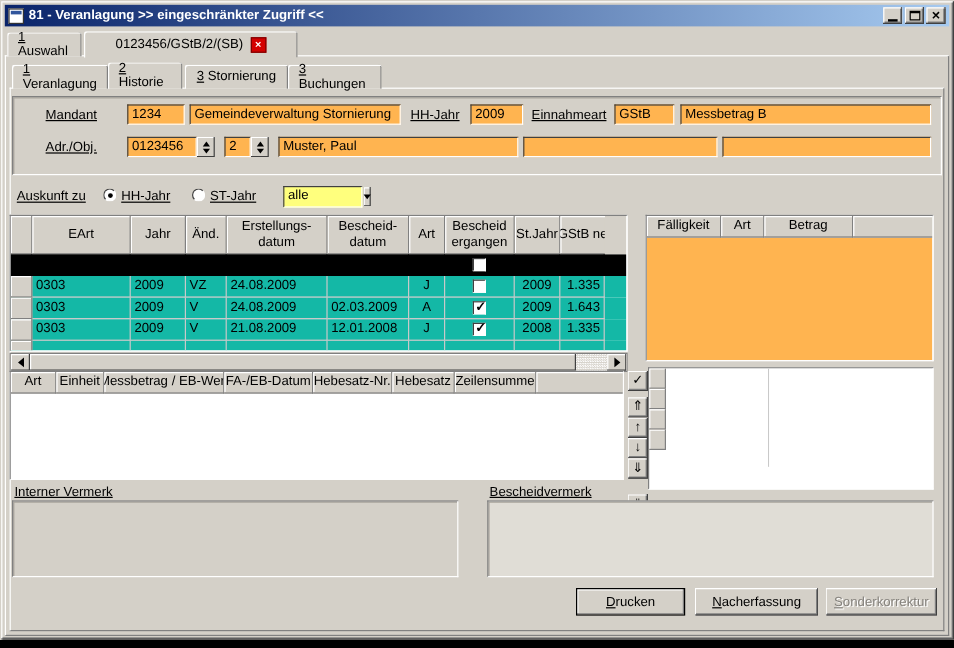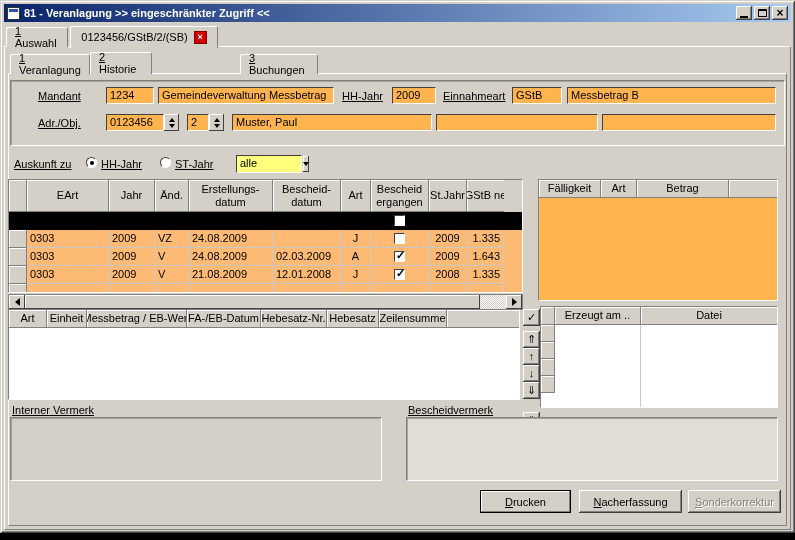--- a/index.html
+++ b/index.html
@@ -59,38 +59,38 @@
   .combo-text { flex:1; padding:1px 3px; }
   .combo-btn { width:15px; background:#d4d0c8; box-shadow: inset -1px -1px 0 #404040, inset 1px 1px 0 #fff;
                display:flex; align-items:center; justify-content:center; }
 
   .tbl { position:absolute; background:#fff; border:1px solid; border-color:#808080 #fff #fff #808080; overflow:hidden; }
   .hdr { display:flex; background:#d4d0c8; }
   .hcell { flex:none; background:#d4d0c8; border-right:1px solid #808080; border-bottom:1px solid #808080;
            box-shadow: inset 1px 1px 0 #fff; display:flex; flex-direction:column; align-items:center;
            justify-content:center; overflow:hidden; white-space:nowrap; line-height:13px; }
   .hfill { flex:1; }
-  .trow { display:flex; height:18px; background:#fdba74; }
+  .trow { display:flex; height:18px; background:#14b8a6; }
   .trow.filler { height:8px; }
   .tcell { flex:none; border-right:1px solid #c9c9c9; border-bottom:1px solid #c9c9c9;
            padding:2px 3px; overflow:hidden; white-space:nowrap; }
   .selcell { background:#d4d0c8; border-right:1px solid #808080; border-bottom:1px solid #808080;
              box-shadow: inset 1px 1px 0 #fff; padding:0; }
   .trow.selected, .trow.selected .tcell { background:#000; color:#fff; border-color:#000; }
   .trow.selected .selcell { background:#000; box-shadow:none; }
   .ctr { text-align:center; }
   .num { text-align:right; }
   .cbwrap { display:flex; align-items:center; justify-content:center; padding:0; }
   .cb { width:11px; height:11px; background:#fff; border:1px solid; border-color:#404040 #fff #fff #404040;
         position:relative; display:block; }
   .cb.checked::after { content:"✓"; position:absolute; left:1px; top:-3px; font-size:11px; font-weight:bold; color:#000; }
 
   .cw0{width:18px}.cw1{width:82px}.cw2{width:46px}.cw3{width:34px}.cw4{width:84px}
   .cw5{width:68px}.cw6{width:30px}.cw7{width:58px}.cw8{width:38px}.cw9{width:37px}
-  .fw0{width:62px}.fw1{width:36px}.fw2{width:92px}
+  .fw0{width:62px}.fw1{width:36px}.fw2{width:74px}
   .dw0{width:38px}.dw1{width:40px}.dw2{width:100px}.dw3{width:74px}.dw4{width:66px}.dw5{width:52px}.dw6{width:68px}
   .gw0{width:14px}.gw1{width:86px}
 
   .orange-body { background:#ffb450; }
 
   .scroll { position:absolute; height:16px; background:#d4d0c8;
             background-image:repeating-conic-gradient(#fff 0 25%, #d4d0c8 0 50%); background-size:2px 2px;
             border:1px solid #808080; }
   .sbtn16 { position:absolute; top:0; width:16px; height:14px; background:#d4d0c8;
             box-shadow: inset -1px -1px 0 #404040, inset 1px 1px 0 #fff;
@@ -128,42 +128,45 @@
     <div class="winbtn">
         <span class="glyph-close">×</span>
       </div>
   </div>
 
   <div class="panel-raised" style="left:4px; top:46px; width:787px; height:484px;"></div>
 
   <div class="tab" style="left:6px; top:27px; width:62px;">
     <span class="hk">1 Auswahl</span>
   </div>
-  <div class="tab active" style="left:70px; top:26px; width:148px;">
+  <div class="tab active" style="left:70px; top:26px; width:178px;">
     <span>0123456/GStB/2/(SB)</span>
     <span class="tab-close">×</span>
   </div>
 
   <div class="panel-raised" style="left:8px; top:73px; width:779px; height:453px;"></div>
 
   <div class="tab" style="left:10px; top:54px; width:80px;">
     <span class="hk">1 Veranlagung</span>
   </div>
   <div class="tab active" style="left:90px; top:52px; width:62px;">
     <span class="hk">2 Historie</span>
   </div>
+  <div class="tab" style="left:154px; top:54px; width:86px;">
+    <span class="hk">3 Stornierung</span>
+  </div>
   <div class="tab" style="left:240px; top:54px; width:78px;">
     <span class="hk">3 Buchungen</span>
   </div>
 
   <div class="panel-sunken" style="left:10px; top:80px; width:775px; height:66px;"></div>
 
   <span class="label" style="left:38px; top:90px;">Mandant</span>
   <div class="field" style="left:106px; top:87px; width:48px;">1234</div>
-  <div class="field" style="left:158px; top:87px; width:176px;">Gemeindeverwaltung Messbetrag</div>
+  <div class="field" style="left:158px; top:87px; width:176px;">Gemeindeverwaltung Stornierung</div>
   <span class="label" style="left:342px; top:90px;">HH-Jahr</span>
   <div class="field" style="left:392px; top:87px; width:44px;">2009</div>
   <span class="label" style="left:443px; top:90px;">Einnahmeart</span>
   <div class="field" style="left:512px; top:87px; width:50px;">GStB</div>
   <div class="field" style="left:567px; top:87px; width:209px;">Messbetrag B</div>
 
   <span class="label" style="left:38px; top:117px;">Adr./Obj.</span>
   <div class="field" style="left:106px; top:114px; width:58px;">0123456</div>
   <div class="spin" style="left:164px; top:114px;">
     <div class="tri-up"></div>
@@ -349,29 +352,20 @@
   </div>
 
   <div class="stripbtn" style="left:523px; top:309px;"><span>✓</span></div>
   <div class="stripbtn" style="left:523px; top:331px;"><span>⇑</span></div>
   <div class="stripbtn" style="left:523px; top:348px;"><span>↑</span></div>
   <div class="stripbtn" style="left:523px; top:365px;"><span>↓</span></div>
   <div class="stripbtn" style="left:523px; top:382px;"><span>⇓</span></div>
   <div class="stripbtn" style="left:523px; top:412px;"><span>⇓</span></div>
 
   <div class="tbl" style="left:540px; top:306px; width:238px; height:102px;">
-    <div class="hdr" style="height:18px;">
-      <div class="hcell gw0"></div>
-      <div class="hcell gw1">
-          <span>Erzeugt am ..</span>
-        </div>
-      <div class="hcell hfill" style="border-right:none;">
-          <span>Datei</span>
-        </div>
-    </div>
     <div style="display:flex; height:82px;">
       <div style="width:14px;">
         <div class="selcell" style="height:17px;"></div>
         <div class="selcell" style="height:17px;"></div>
         <div class="selcell" style="height:17px;"></div>
         <div class="selcell" style="height:17px;"></div>
       </div>
       <div style="width:86px; border-right:1px solid #c9c9c9; background:#fff;"></div>
       <div style="flex:1; background:#fff;"></div>
     </div>

